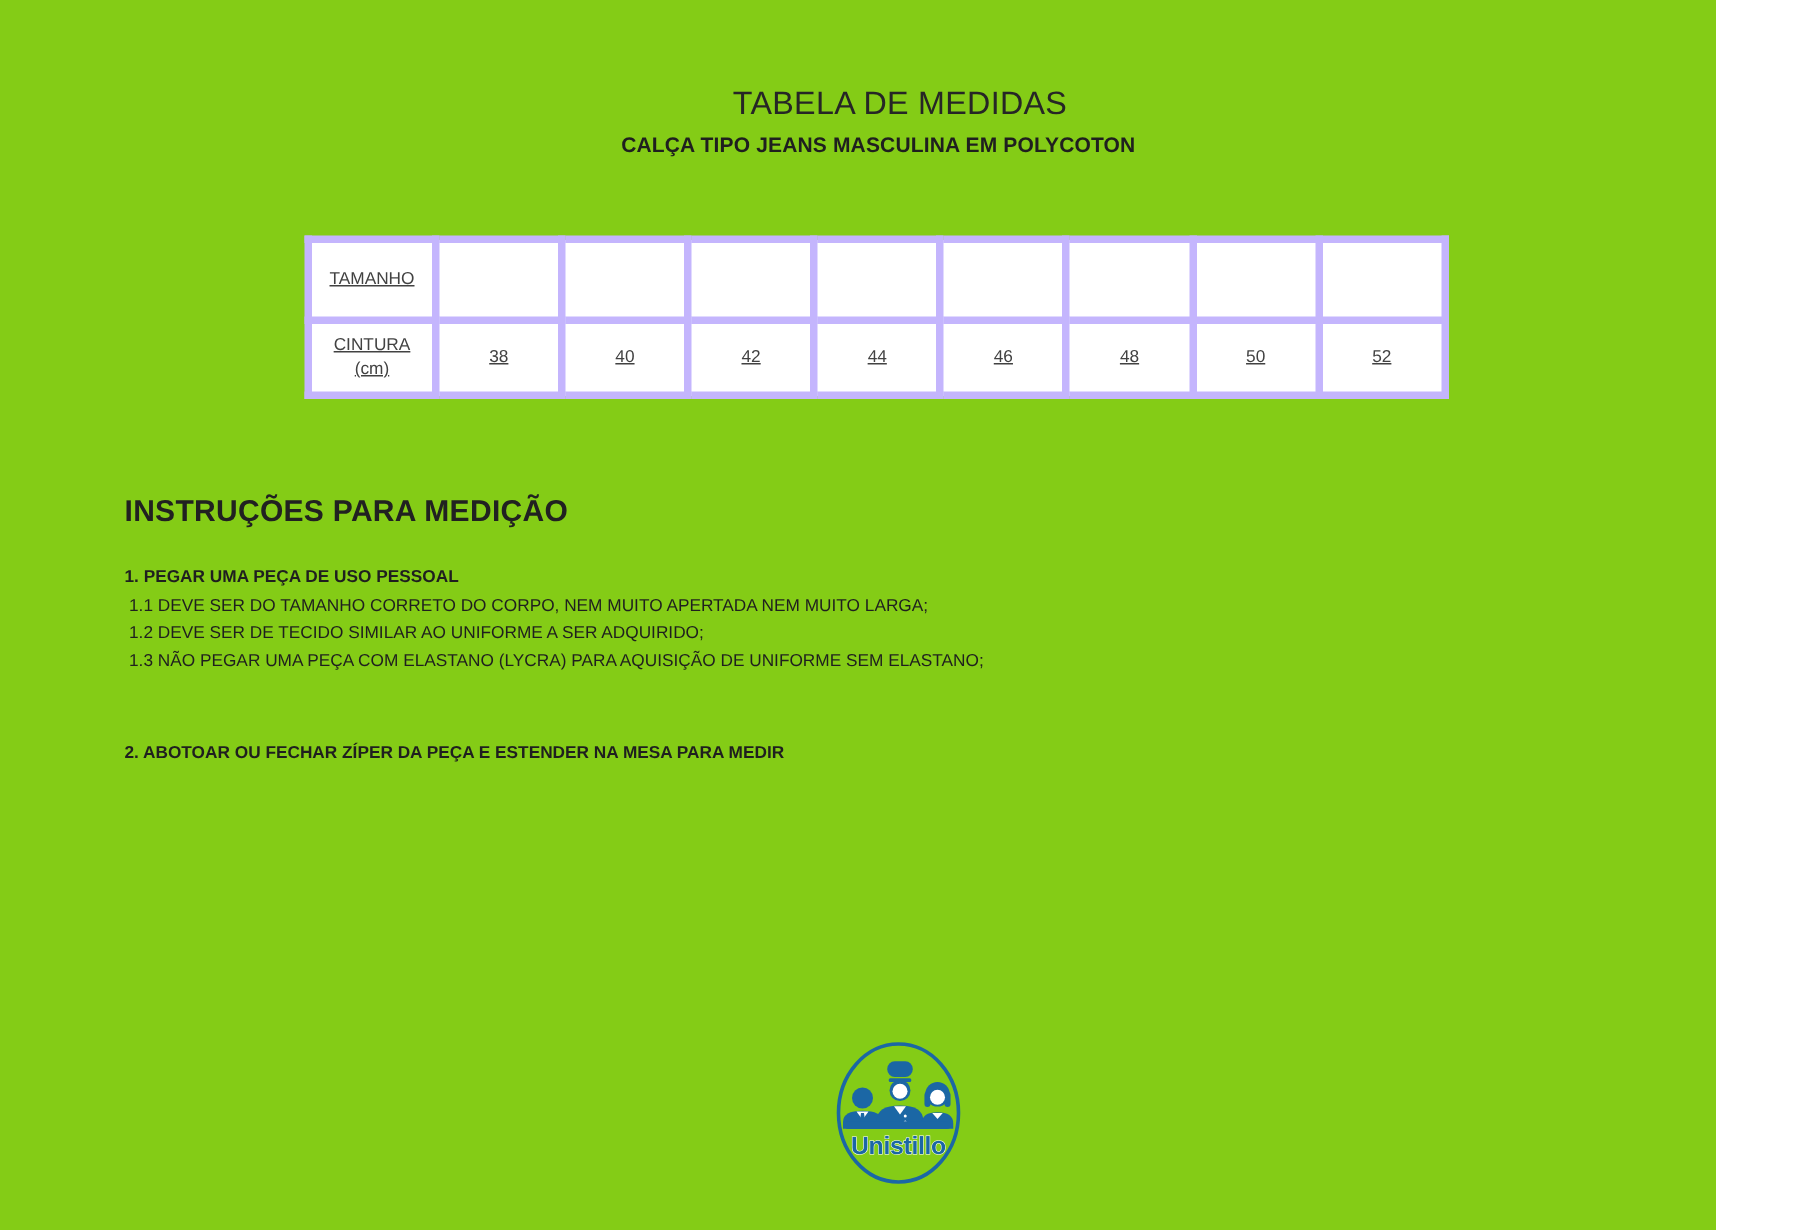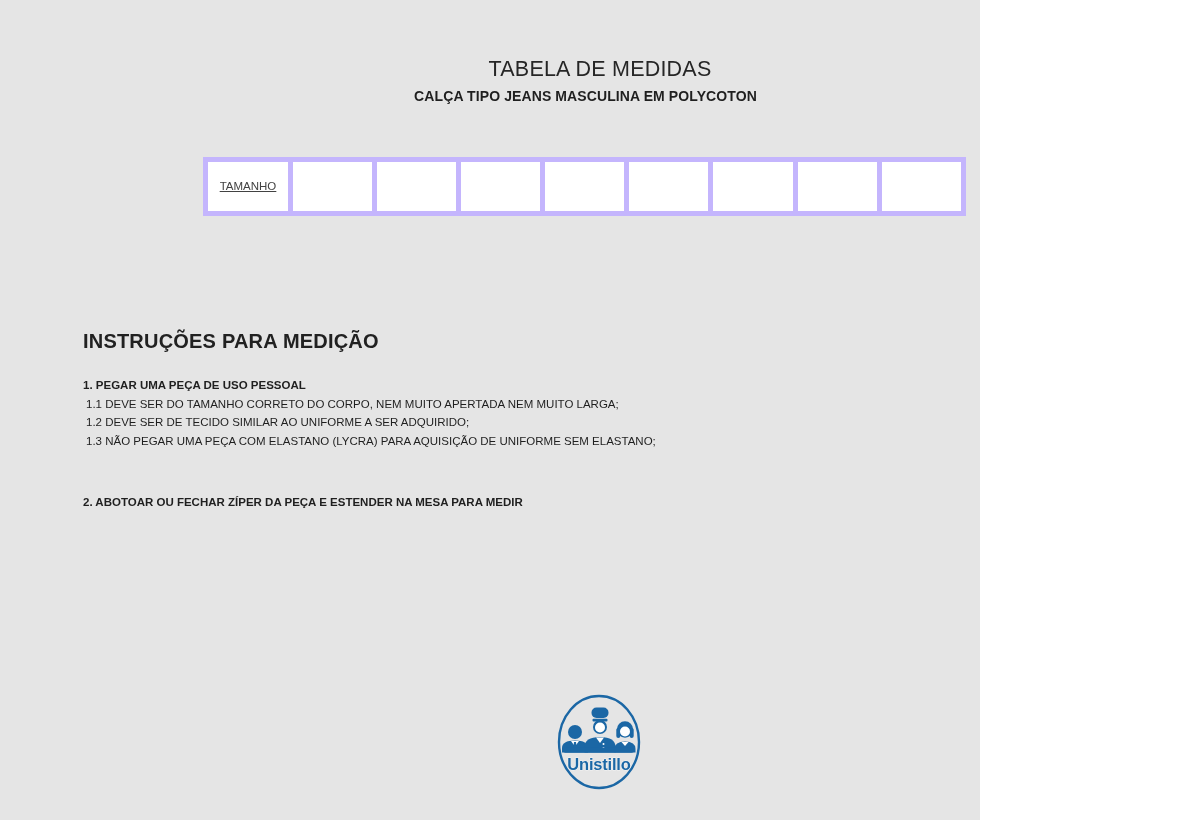--- a/index.html
+++ b/index.html
@@ -1,18 +1,18 @@
 <!DOCTYPE html>
 <html><head>
 <meta charset="utf-8">
 <style>
   * { margin:0; padding:0; box-sizing:border-box; }
   html,body { width:1200px; height:820px; background:#ffffff; }
   body { font-family:"Liberation Sans", sans-serif; color:#2b2b2b; position:relative; }
-  .page { position:absolute; left:0; top:0; width:980px; height:820px; background:#e5e5e5; overflow:hidden; }
+  .page { position:absolute; left:0; top:0; width:1144px; height:820px; background:#84cc16; overflow:hidden; }
 
   .doc-title {
     position:absolute; left:0; top:57px; width:1200px; text-align:center;
     font-size:21.5px; font-weight:400; color:#262626; letter-spacing:0.2px;
   }
   .doc-subtitle {
     position:absolute; left:0; top:88px; width:1171px; text-align:center;
     font-size:14px; font-weight:700; color:#1f1f1f; letter-spacing:0.1px;
   }
 
@@ -87,20 +87,34 @@
         <td>TAMANHO</td>
         <td></td>
         <td></td>
         <td></td>
         <td></td>
         <td></td>
         <td></td>
         <td></td>
         <td></td>
       </tr>
+      <tr class="row-waist">
+        <td>
+          <div>CINTURA</div>
+          <div>(cm)</div>
+        </td>
+        <td>38</td>
+        <td>40</td>
+        <td>42</td>
+        <td>44</td>
+        <td>46</td>
+        <td>48</td>
+        <td>50</td>
+        <td>52</td>
+      </tr>
     </tbody>
   </table>
 
   <div class="section-heading">INSTRUÇÕES PARA MEDIÇÃO</div>
 
   <div class="instr-block">
     <div class="instr-bold">1. PEGAR UMA PEÇA DE USO PESSOAL</div>
     <div class="instr-item">1.1 DEVE SER DO TAMANHO CORRETO DO CORPO, NEM MUITO APERTADA NEM MUITO LARGA;</div>
     <div class="instr-item">1.2 DEVE SER DE TECIDO SIMILAR AO UNIFORME A SER ADQUIRIDO;</div>
     <div class="instr-item">1.3 NÃO PEGAR UMA PEÇA COM ELASTANO (LYCRA) PARA AQUISIÇÃO DE UNIFORME SEM ELASTANO;</div>

